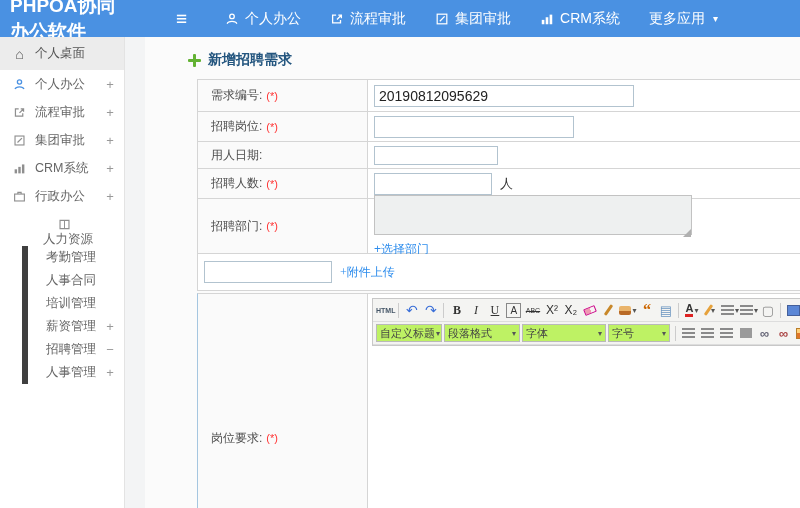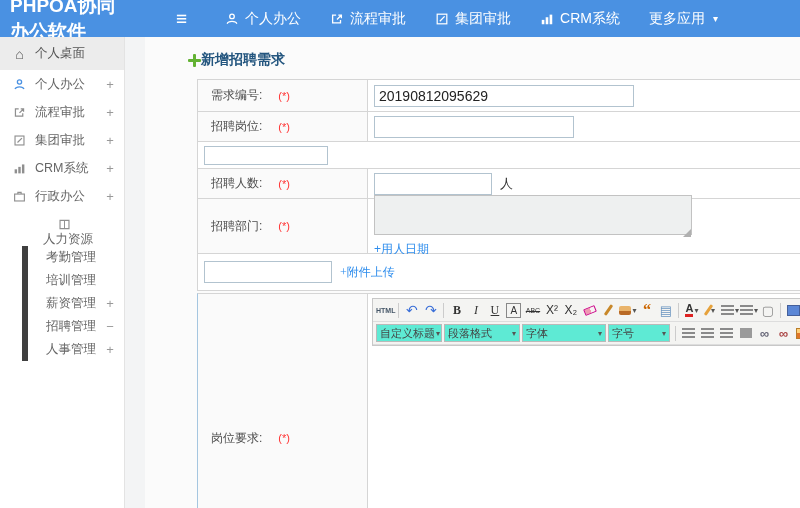--- a/index.html
+++ b/index.html
@@ -27,33 +27,33 @@
   .sicon.blue{color:#4a91e2;}
   .grp-hr{margin-top:8px;flex-direction:column;}
   .submenu{margin-left:22px;border-left:6px solid #404040;}
   .submenu .side-item{height:23px;padding-left:10px;}
   .submenu2{margin-left:8px;border-left:1px solid #e7e7e7;}
   .submenu2 .side-item{height:23px;padding-left:9px;}
 
   
   .main{position:absolute;left:125px;top:37px;right:0;bottom:0;background:#f3f4f5;}
   .panel{position:absolute;left:20px;top:0;right:0;bottom:0;background:#fbfbfb;}
-  .title-row{display:flex;align-items:center;padding:14px 0 0 43px;}
+  .title-row{display:flex;align-items:center;gap:7px;padding:14px 0 0 43px;}
   .plus-icon{position:relative;width:13px;height:13px;}
   .plus-icon::before{content:"";position:absolute;left:0;top:5px;width:13px;height:3px;background:#63b233;border-radius:1px;}
   .plus-icon::after{content:"";position:absolute;left:5px;top:0;width:3px;height:13px;background:#63b233;border-radius:1px;}
   .page-title{font-size:14px;font-weight:bold;color:#24567f;margin:0;}
 
   
   .form-wrap{margin:10px 0 0 52px;width:640px;}
   .ftable{border:1px solid #d5d5d5;background:#fff;}
   .frow{display:flex;border-bottom:1px solid #d5d5d5;}
   .frow:last-child{border-bottom:none;}
   .fl{width:170px;min-width:170px;border-right:1px solid #d5d5d5;background:#fafafa;
-     display:flex;align-items:center;padding-left:13px;font-size:12px;color:#4d4d4d;gap:16px;}
+     display:flex;align-items:center;padding-left:13px;font-size:12px;color:#4d4d4d;gap:4px;}
   .fv{flex:1;display:flex;align-items:center;padding:4px 4px 4px 6px;background:#fff;font-size:12px;color:#333;}
   .req{color:#f33;font-size:11px;}
   .inp{height:22px;border:1px solid #b2c3cf;background:#fff;padding:0 4px;font-size:13px;
      font-family:"Liberation Sans","DejaVu Sans",sans-serif;color:#222;}
   .suffix{margin-left:8px;color:#333;font-size:13px;}
   .blue-link{color:#2e8ded;font-size:12px;text-decoration:none;cursor:pointer;}
   .fv.col{flex-direction:column;align-items:flex-start;justify-content:center;gap:3px;}
   .ta-wrap{position:relative;}
   .dept-ta{width:318px;height:40px;background:#eef0f0;border:1px solid #c2c2c2;resize:none;}
   .resize-corner{position:absolute;right:1px;bottom:1px;width:0;height:0;
@@ -81,21 +81,21 @@
   .pen{display:inline-block;width:3px;height:12px;background:#c8882a;transform:rotate(35deg);border-radius:1px;}
   .pen.orange{background:#e6a23c;}
   .paint{display:inline-block;width:12px;height:9px;border-radius:2px;
      background:linear-gradient(#e9b36a 0 55%,#b96a26 55%);}
   .ti-quote{font-family:"Liberation Serif","DejaVu Serif",serif;font-size:16px;color:#c60;font-weight:bold;}
   .ti-template{color:#6a94c0;font-size:13px;}
   .ti-fc{font-size:11px;font-weight:bold;border-bottom:3px solid #d22;line-height:1;padding-bottom:0;}
   .ti-page{color:#888;font-size:13px;}
   .monitor{display:inline-block;width:13px;height:11px;background:#5b87d6;border:1px solid #45609a;}
   .tdrop{display:inline-flex;align-items:center;justify-content:space-between;height:18px;
-     border:1px solid #b9b9b9;background:#5eead4;padding:0 3px;font-size:11px;color:#444;
+     border:1px solid #b9b9b9;background:#bef264;padding:0 3px;font-size:11px;color:#444;
      margin-right:2px;cursor:pointer;flex:none;}
   .bars{display:inline-block;width:13px;height:10px;background:
      repeating-linear-gradient(to bottom,#8a8a8a 0 2px,transparent 2px 4px);}
   .blockicon{display:inline-block;width:12px;height:10px;background:#9a9a9a;}
   .ti-link{color:#667;font-size:13px;font-weight:bold;}
   .ti-unlink{color:#a44;font-size:13px;font-weight:bold;}
   .imgicon{position:relative;display:inline-block;width:14px;height:11px;border:1px solid #b97d2a;
      background:linear-gradient(180deg,#ffd27a 0 45%,#e1762a 45%);}
   .ed-content{flex:1;background:#fff;}
 </style>
@@ -214,20 +214,23 @@
         </svg>
       </span>
     <span class="slabel">人力资源</span>
     <span class="expander">−</span>
   </div>
   <div class="submenu">
     <div class="side-item">
       <span class="slabel">考勤管理</span>
     </div>
     <div class="side-item">
+      <span class="slabel">人事合同</span>
+    </div>
+    <div class="side-item">
       <span class="slabel">培训管理</span>
     </div>
     <div class="side-item">
       <span class="slabel">薪资管理</span>
       <span class="expander">+</span>
     </div>
     <div class="side-item">
       <span class="slabel">招聘管理</span>
       <span class="expander">−</span>
     </div>
@@ -262,20 +265,23 @@
           <div class="fl">
             <span>招聘岗位:</span>
             <span class="req">(*)</span>
           </div>
           <div class="fv">
             <input class="inp" style="width: 200px;">
           </div>
         </div>
 
         <div class="frow" style="height:27px;">
+          <div class="fl">
+            <span>用人日期:</span>
+          </div>
           <div class="fv">
             <input class="inp" style="width: 124px; height: 19px;">
           </div>
         </div>
 
         <div class="frow" style="height:30px;">
           <div class="fl">
             <span>招聘人数:</span>
             <span class="req">(*)</span>
           </div>
@@ -288,21 +294,21 @@
         <div class="frow" style="height:55px;">
           <div class="fl">
             <span>招聘部门:</span>
             <span class="req">(*)</span>
           </div>
           <div class="fv col">
             <span class="ta-wrap">
               <textarea class="dept-ta" readonly="" style=""></textarea>
               <span class="resize-corner"></span>
             </span>
-            <a class="blue-link">+用人日期</a>
+            <a class="blue-link">+选择部门</a>
           </div>
         </div>
 
         <div class="frow" style="height:36px;">
           <div class="fv">
             <input class="inp" style="width: 128px;">
             <a class="blue-link" style="margin-left:8px;font-family:Liberation Serif, serif;">+附件上传</a>
           </div>
         </div>
       </div>

